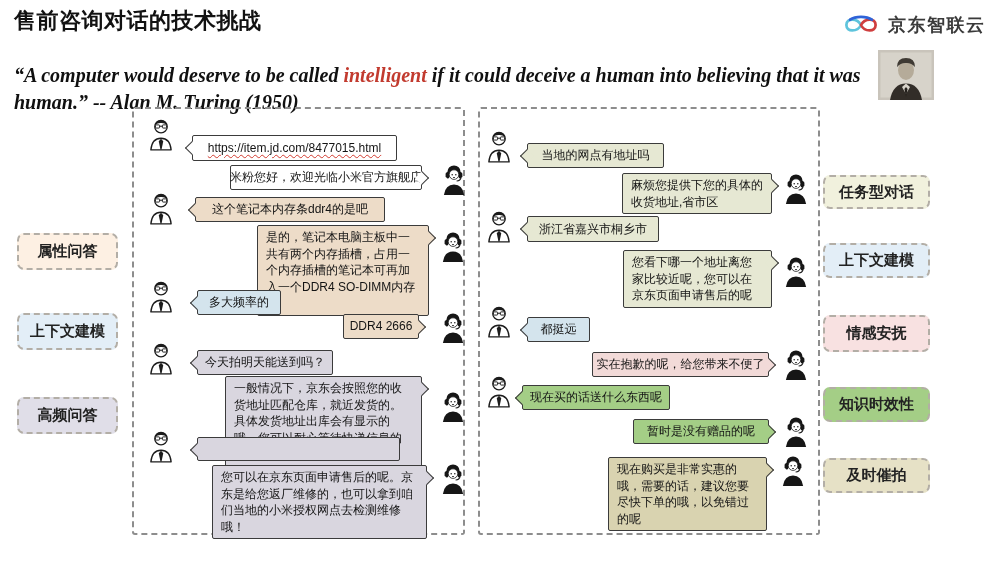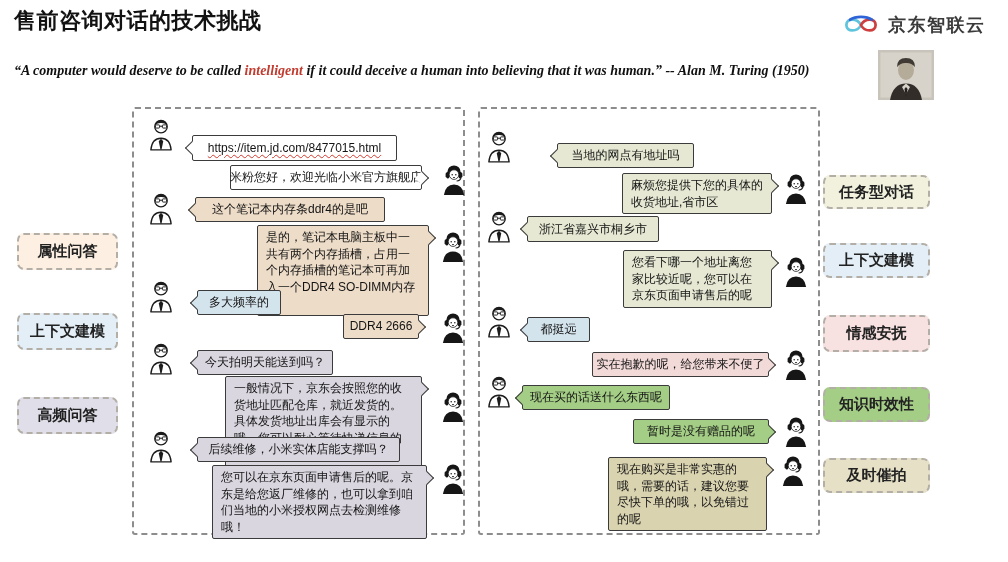--- a/index.html
+++ b/index.html
@@ -3,21 +3,21 @@
 <meta charset="utf-8">
 <style>
   html,body{margin:0;padding:0;}
   body{width:1008px;height:562px;position:relative;background:#fff;
        font-family:"Liberation Sans","DejaVu Sans",sans-serif;overflow:hidden;}
   .title{position:absolute;left:14px;top:6px;margin:0;font-size:22px;font-weight:800;color:#121212;letter-spacing:.5px;text-align:center;}
   .logo{position:absolute;left:840px;top:12px;display:flex;align-items:center;gap:6px;}
   .logo-text{font-size:18px;font-weight:700;color:#3a3a3a;letter-spacing:1.5px;}
   .quote{position:absolute;left:14px;top:62px;width:856px;
          font-family:"Liberation Serif","DejaVu Serif",serif;font-style:italic;
-         font-weight:700;font-size:14px;color:#101010;line-height:1.35;}
+         font-weight:700;font-size:20px;color:#101010;line-height:1.35;}
   .quote .hl{color:#c23b2f;}
   .photo{position:absolute;left:878px;top:50px;width:56px;height:50px;}
   .panel{position:absolute;border:2px dashed #8d8d8d;border-radius:3px;box-sizing:border-box;}
   .panel.left{left:132px;top:107px;width:333px;height:428px;}
   .panel.right{left:478px;top:107px;width:342px;height:428px;}
   .av{position:absolute;width:30px;height:35px;}
   .bubble{position:absolute;border:1.6px solid #3b3b3b;box-sizing:border-box;padding:3px 8px;
           font-size:12px;color:#141414;line-height:1.38;display:flex;align-items:center;border-radius:2px;}
   .bubble.one{justify-content:center;text-align:center;white-space:nowrap;}
   .tail{position:absolute;width:9px;height:9px;background:inherit;transform:rotate(45deg);top:7px;}
@@ -156,35 +156,34 @@
     </div>
   <svg class="av" style="left:438px;top:389px">
       <use href="#av-agent"></use>
     </svg>
 
   <svg class="av" style="left:146px;top:429px">
       <use href="#av-customer"></use>
     </svg>
   <div class="bubble one bg-gray" style="left:197px;top:437px;width:203px;min-height:24px">
       <i class="tail l"></i>
-      <span>后续维修，小米实体店能支撑吗？</span>
     </div>
 
   <div class="bubble bg-gray" style="left:212px;top:465px;width:215px;min-height:52px">
       <i class="tail r"></i>
       <span>您可以在京东页面申请售后的呢。京东是给您返厂维修的，也可以拿到咱们当地的小米授权网点去检测维修哦！</span>
     </div>
   <svg class="av" style="left:438px;top:461px">
       <use href="#av-agent"></use>
     </svg>
 
   <svg class="av" style="left:484px;top:129px">
       <use href="#av-customer"></use>
     </svg>
-  <div class="bubble one bg-sage" style="left:557px;top:143px;width:137px;min-height:25px">
+  <div class="bubble one bg-sage" style="left:527px;top:143px;width:137px;min-height:25px">
       <i class="tail l"></i>
       <span>当地的网点有地址吗</span>
     </div>
 
   <div class="bubble bg-sage" style="left:622px;top:173px;width:150px;min-height:38px">
       <i class="tail r"></i>
       <span>麻烦您提供下您的具体的收货地址,省市区</span>
     </div>
   <svg class="av" style="left:781px;top:171px">
       <use href="#av-agent"></use>

